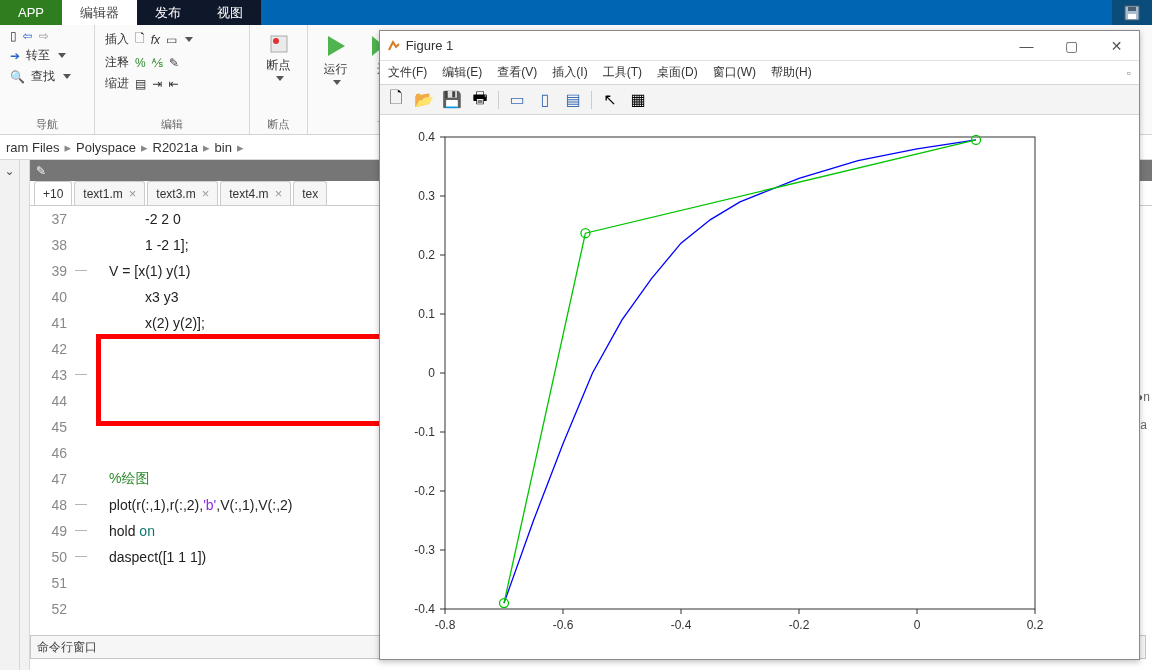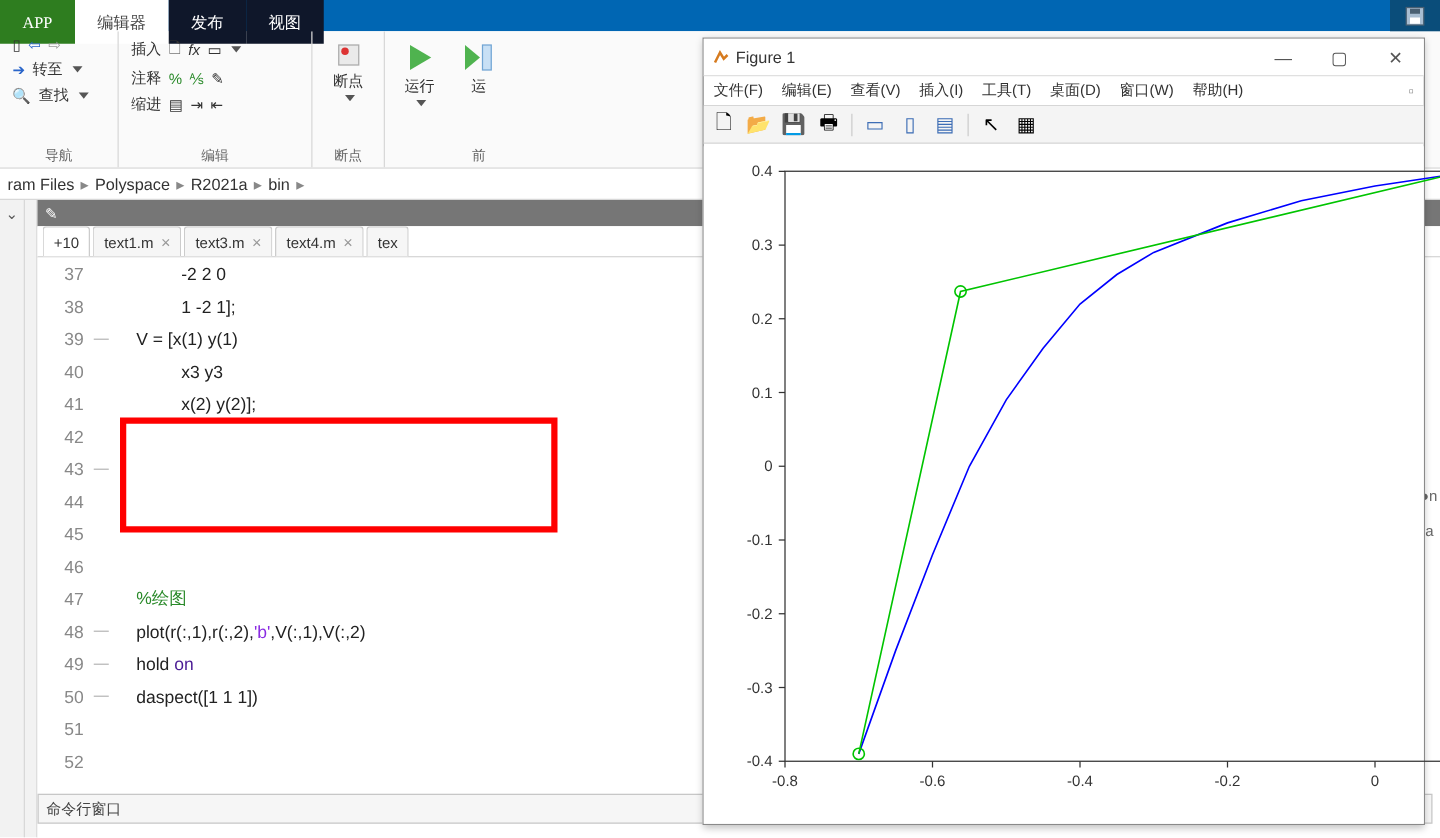--- a/index.html
+++ b/index.html
@@ -1,18 +1,18 @@
 <!DOCTYPE html>
 <html><head>
 <meta charset="utf-8">
 <style>
   * { box-sizing: border-box; margin: 0; padding: 0; font-family: "Segoe UI", "Microsoft YaHei", Arial, sans-serif; }
   html, body { width: 1152px; height: 670px; background: #fff; overflow: hidden; }
   .top-tabs { display: flex; height: 25px; background: #0066b3; }
-  .top-tab { padding: 0 18px; height: 35px; display: flex; align-items: center; font-size: 13px; color: #fff; font-family: Liberation Serif, serif; }
+  .top-tab { padding: 0 18px; height: 25px; display: flex; align-items: center; font-size: 13px; color: #fff; }
   .top-tab.green { background: #2e7d1f; color: #fff; }
   .top-tab.blue { background: #0f172a; color: #fff; }
   .top-tab.active { background: #fff; color: #444; }
   .top-save { margin-left: auto; width: 40px; background: #0a4d7a; display:flex; align-items:center; justify-content:center; }
   .ribbon { height: 110px; background: #fafafa; border-bottom: 1px solid #d3d3d3; display: flex; overflow:hidden; }
   .ribbon-group { border-right: 1px solid #d8d8d8; padding: 4px 10px 0; display: flex; flex-direction: column; }
   .ribbon-group .rows { flex:1; display:flex; flex-direction:column; gap:4px; }
   .ribbon-row { display:flex; align-items:center; gap:6px; font-size:12px; color:#333; white-space:nowrap; }
   .glbl { font-size: 11px; color:#666; text-align:center; padding-bottom:2px; }
   .big-btn { display:flex; flex-direction:column; align-items:center; gap:2px; font-size:12px; color:#333; padding:4px 6px 0; }
@@ -29,25 +29,25 @@
   .file-tab { height:24px; display:flex; align-items:center; gap:6px; padding:0 8px; font-size:12px; border:1px solid #ccc; border-bottom:none; border-radius:3px 3px 0 0; margin-right:2px; background:#f6f6f6; color:#333; }
   .file-tab.plus { background:#fff; }
   .file-tab .x { color:#999; font-size:13px;}
   .code-strip { position:relative; height:calc(100% - 46px); background:#fff; }
   .code-line { display:flex; align-items:center; height:26px; font-family:Consolas,"Courier New",monospace; font-size:14px; color:#222;}
   .lineno { width:45px; text-align:right; padding-right:8px; color:#888; position:relative;}
   .lineno .dash { position:absolute; right:-12px; color:#aaa; font-size:12px;}
   .code-text { padding-left:24px; white-space:pre;}
   .comment { color:#2a8a2a;}
   .str { color:#8a2be2;}
-  .kw { color:#4c1d95;}
+  .kw { color:#0f766e;}
   .hlbox { position:absolute; border:5px solid #ff0000; pointer-events:none; }
   .status-bar { position:absolute; left:30px; right:6px; bottom:11px; height:24px; border:1px solid #c7c7c7; background:#f6f6f6; display:flex; align-items:center; padding:0 6px; font-size:12px; color:#444;}
   
-  .fig-window { position:absolute; top:30px; right:12px; width:578px; height:630px; background:#fff; border:1px solid #8a8a8a; box-shadow:0 2px 6px rgba(0,0,0,0.25); }
+  .fig-window { position:absolute; top:30px; right:12px; width:761px; height:630px; background:#fff; border:1px solid #8a8a8a; box-shadow:0 2px 6px rgba(0,0,0,0.25); }
   .fig-titlebar { height:30px; background:#fff; display:flex; align-items:center; font-size:13px; color:#333; padding-left:6px; border-bottom:1px solid #e0e0e0;}
   .fig-titlebar .win-btns { margin-left:auto; display:flex; }
   .win-btn { width:45px; height:30px; display:flex; align-items:center; justify-content:center; color:#555; font-size:14px;}
   .fig-menu { height:24px; display:flex; align-items:center; gap:15px; padding:0 8px; font-size:12px; color:#333; border-bottom:1px solid #d6d6d6;}
   .fig-tool { height:30px; display:flex; align-items:center; gap:8px; padding:0 6px; border-bottom:1px solid #d6d6d6; background:#f4f4f4;}
   .tb-ic { width:20px; height:20px; display:flex; align-items:center; justify-content:center;}
   .fig-canvas { position:absolute; top:86px; left:0; right:0; bottom:0; background:#fff;}
   svg { display:block; }
   .right-clip { position:absolute; top:230px; right:0; font-size:12px; color:#666; width:16px; overflow:hidden;}
 </style>

